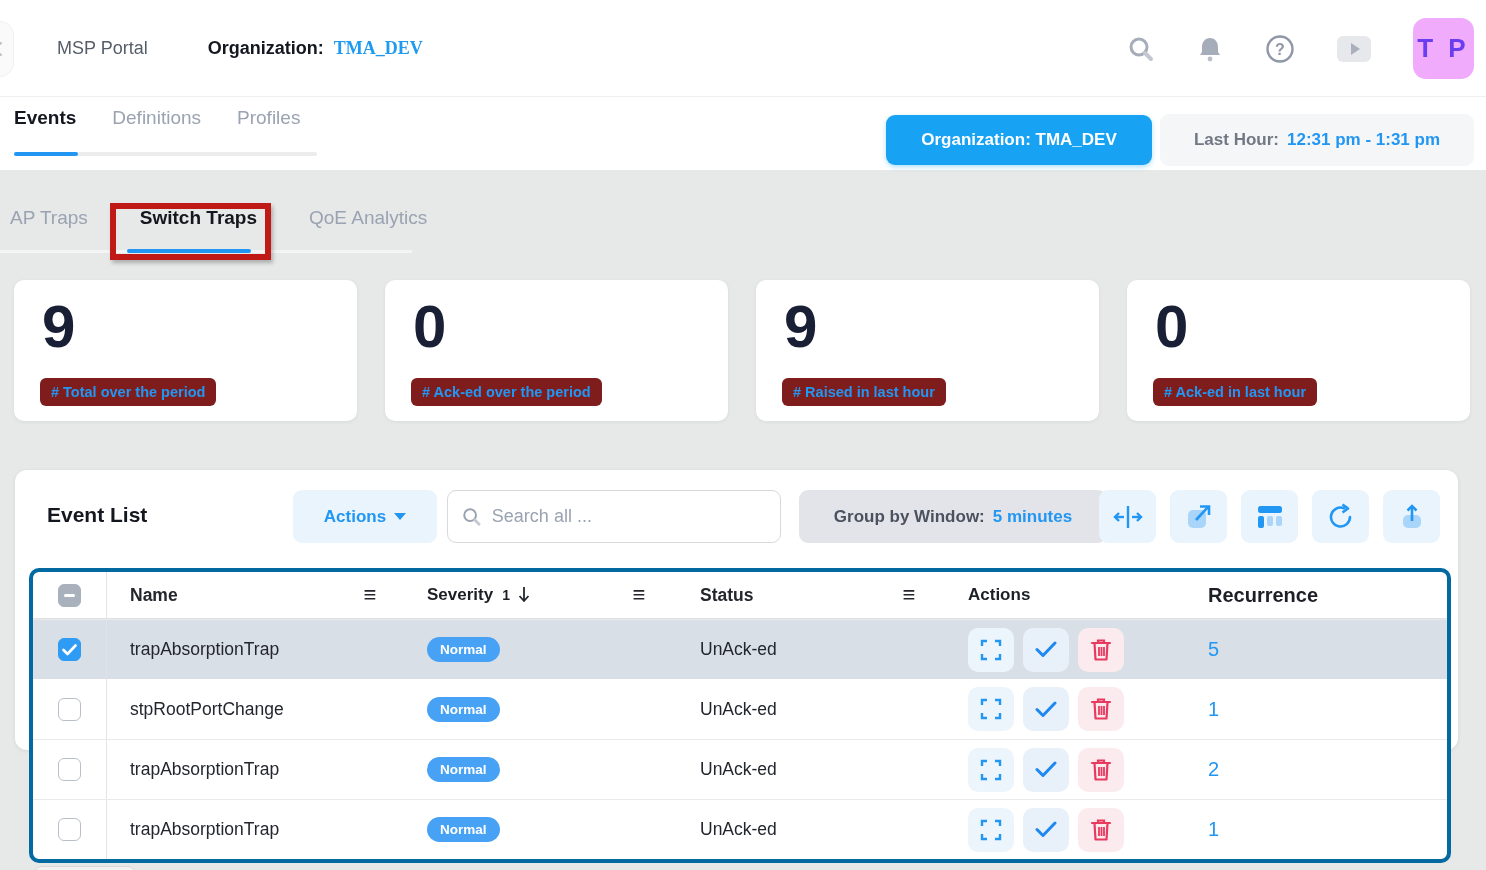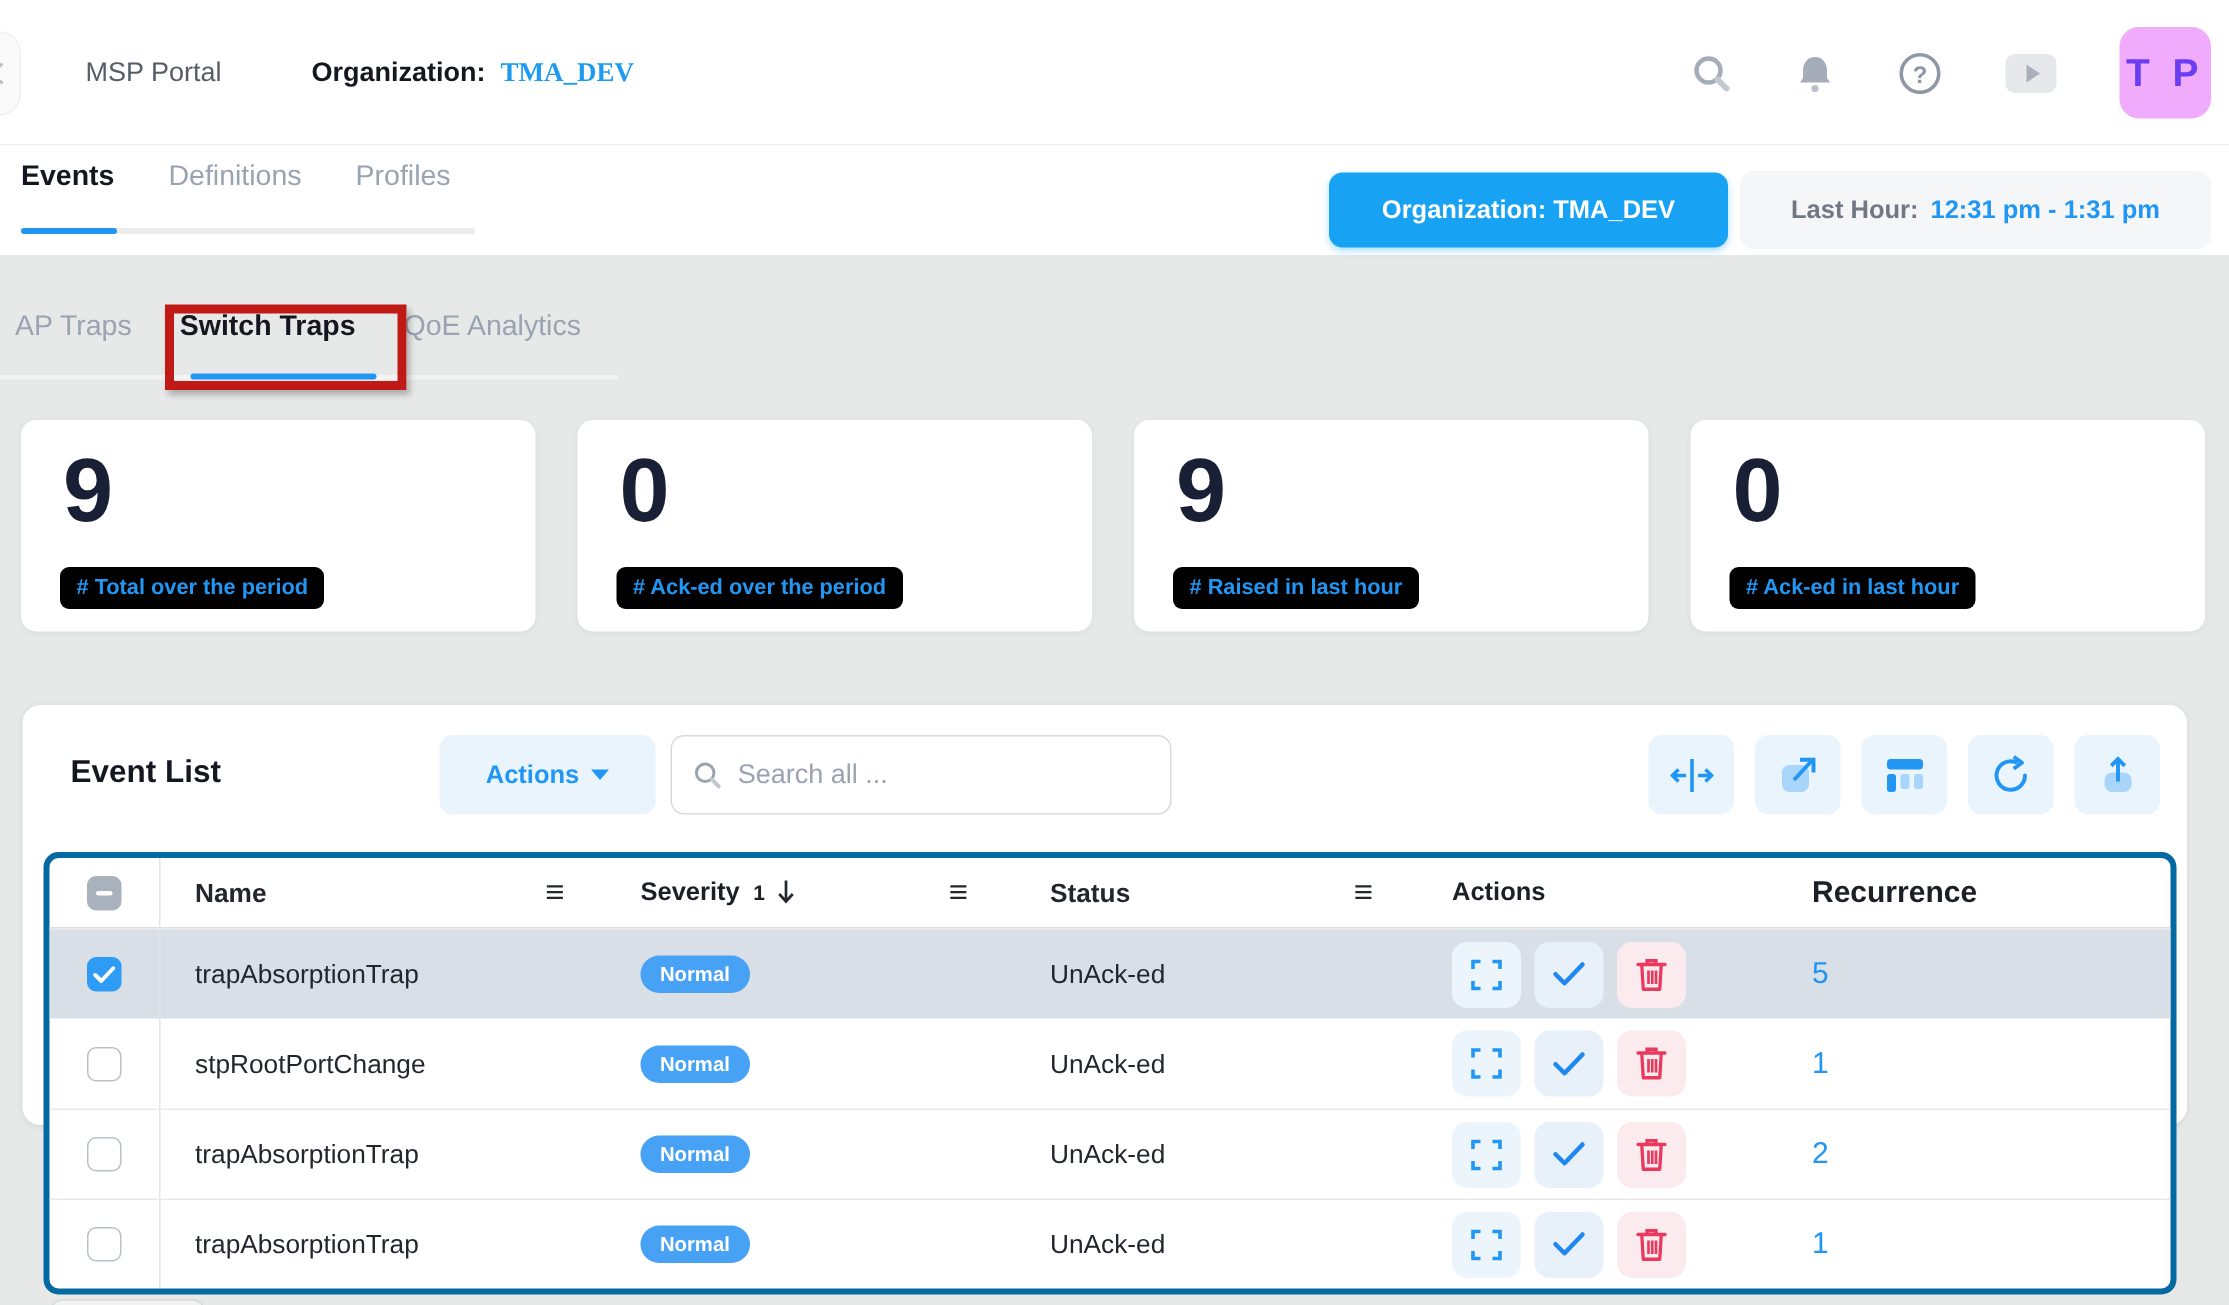--- a/index.html
+++ b/index.html
@@ -25,32 +25,32 @@
   .tab.active { color:#14171f; font-weight:bold; }
   .tab-track { position:absolute; left:14px; top:55px; width:303px; height:4px; background:#ececec; border-radius:2px; }
   .tab-track .fill { width:64px; height:4px; background:#2196f3; border-radius:2px; }
   .org-pill-btn { position:absolute; right:334px; top:18px; width:266px; height:50px; background:#18a2f4; color:#fff; border:none; border-radius:9px; font-size:17px; font-weight:bold; cursor:pointer; font-family:inherit; box-shadow:0 2px 5px rgba(24,162,244,.35); }
   .time-pill { position:absolute; right:12px; top:17px; width:314px; height:52px; background:#f5f6f8; border-radius:9px; display:flex; align-items:center; justify-content:center; gap:8px; cursor:pointer; }
   .time-pill .lbl { color:#717884; font-size:17px; font-weight:bold; }
   .time-pill .val { color:#2196f3; font-size:17px; font-weight:bold; }
 
   
   .subtabs { position:relative; height:110px; }
-  .subtab-row { position:absolute; left:8px; top:37px; display:flex; gap:28px; }
+  .subtab-row { position:absolute; left:8px; top:37px; display:flex; gap:48px; }
   .subtab { font-size:19px; color:#9aa3b1; background:none; border:none; cursor:pointer; font-family:inherit; padding:0 2px; }
   .subtab.active { color:#14171f; font-weight:bold; }
   .subtab-track { position:absolute; left:0; top:80px; width:412px; height:3px; background:#f4f4f4; }
   .subtab-track .fill { position:absolute; left:127px; width:124px; height:4px; top:-1px; background:#2196f3; border-radius:2px; }
   .annotation-box { position:absolute; left:110px; top:33px; width:161px; height:57px; border:6px solid #bf1a15; box-shadow:2px 3px 4px rgba(0,0,0,.25); pointer-events:none; }
 
   
   .stats { position:absolute; left:14px; top:280px; display:flex; gap:28px; }
   .stat-card { width:343px; height:141px; background:#fff; border-radius:10px; box-shadow:0 1px 4px rgba(0,0,0,.06); position:relative; }
   .stat-value { position:absolute; left:28px; top:12px; font-size:60px; font-weight:bold; color:#191f35; letter-spacing:1px; }
-  .stat-label { position:absolute; left:26px; bottom:15px; background:#000000; color:#2196f3; font-size:14.5px; font-weight:bold; padding:6px 11px; border-radius:6px; }
+  .stat-label { position:absolute; left:26px; bottom:15px; background:#7f1d1d; color:#2196f3; font-size:14.5px; font-weight:bold; padding:6px 11px; border-radius:6px; }
 
   
   .panel { position:absolute; left:15px; top:470px; width:1443px; height:280px; background:#fff; border-radius:12px; box-shadow:0 1px 4px rgba(0,0,0,.08); }
   .toolbar { position:relative; height:98px; }
   .panel-title { position:absolute; left:32px; top:33px; font-size:21px; font-weight:bold; color:#14171f; }
   .actions-btn { position:absolute; left:278px; top:20px; width:144px; height:53px; background:#e9f4fd; border:none; border-radius:9px; color:#2196f3; font-size:17px; font-weight:bold; cursor:pointer; font-family:inherit; display:flex; align-items:center; justify-content:center; gap:8px; }
   .caret-down { width:0; height:0; border-left:6px solid transparent; border-right:6px solid transparent; border-top:7px solid #2196f3; }
   .search-box { position:absolute; left:432px; top:20px; width:334px; height:53px; background:#fff; border:1px solid #d7d9dd; border-radius:9px; display:flex; align-items:center; padding:0 14px; gap:10px; }
   .search-box input { border:none; outline:none; font-size:18px; color:#444; width:100%; font-family:inherit; background:transparent; }
   .search-box input::placeholder { color:#9aa3b1; }
@@ -184,20 +184,24 @@
     </button>
 
     <div class="search-box">
       <svg width="22" height="22" viewBox="0 0 22 22">
         <circle cx="9" cy="9" r="6.5" fill="none" stroke="#9aa3b1" stroke-width="2.2"></circle>
         <line x1="14" y1="14" x2="19" y2="19" stroke="#c3c8d0" stroke-width="3" stroke-linecap="round"></line>
       </svg>
       <input type="text" placeholder="Search all ..." style="">
     </div>
 
+    <div class="group-pill">
+      <span class="lbl">Group by Window:</span>
+      <span class="val">5 minutes</span>
+    </div>
 
     <div class="tool-icons">
       <button class="tool-btn">
         <svg width="30" height="26" viewBox="0 0 30 26">
           <line x1="15" y1="2" x2="15" y2="24" stroke="#2196f3" stroke-width="2.4"></line>
           <line x1="11" y1="13" x2="2" y2="13" stroke="#2196f3" stroke-width="2.4"></line>
           <path d="M6 9 L2 13 L6 17" fill="none" stroke="#2196f3" stroke-width="2.4"></path>
           <line x1="19" y1="13" x2="28" y2="13" stroke="#2196f3" stroke-width="2.4"></line>
           <path d="M24 9 L28 13 L24 17" fill="none" stroke="#2196f3" stroke-width="2.4"></path>
         </svg>

